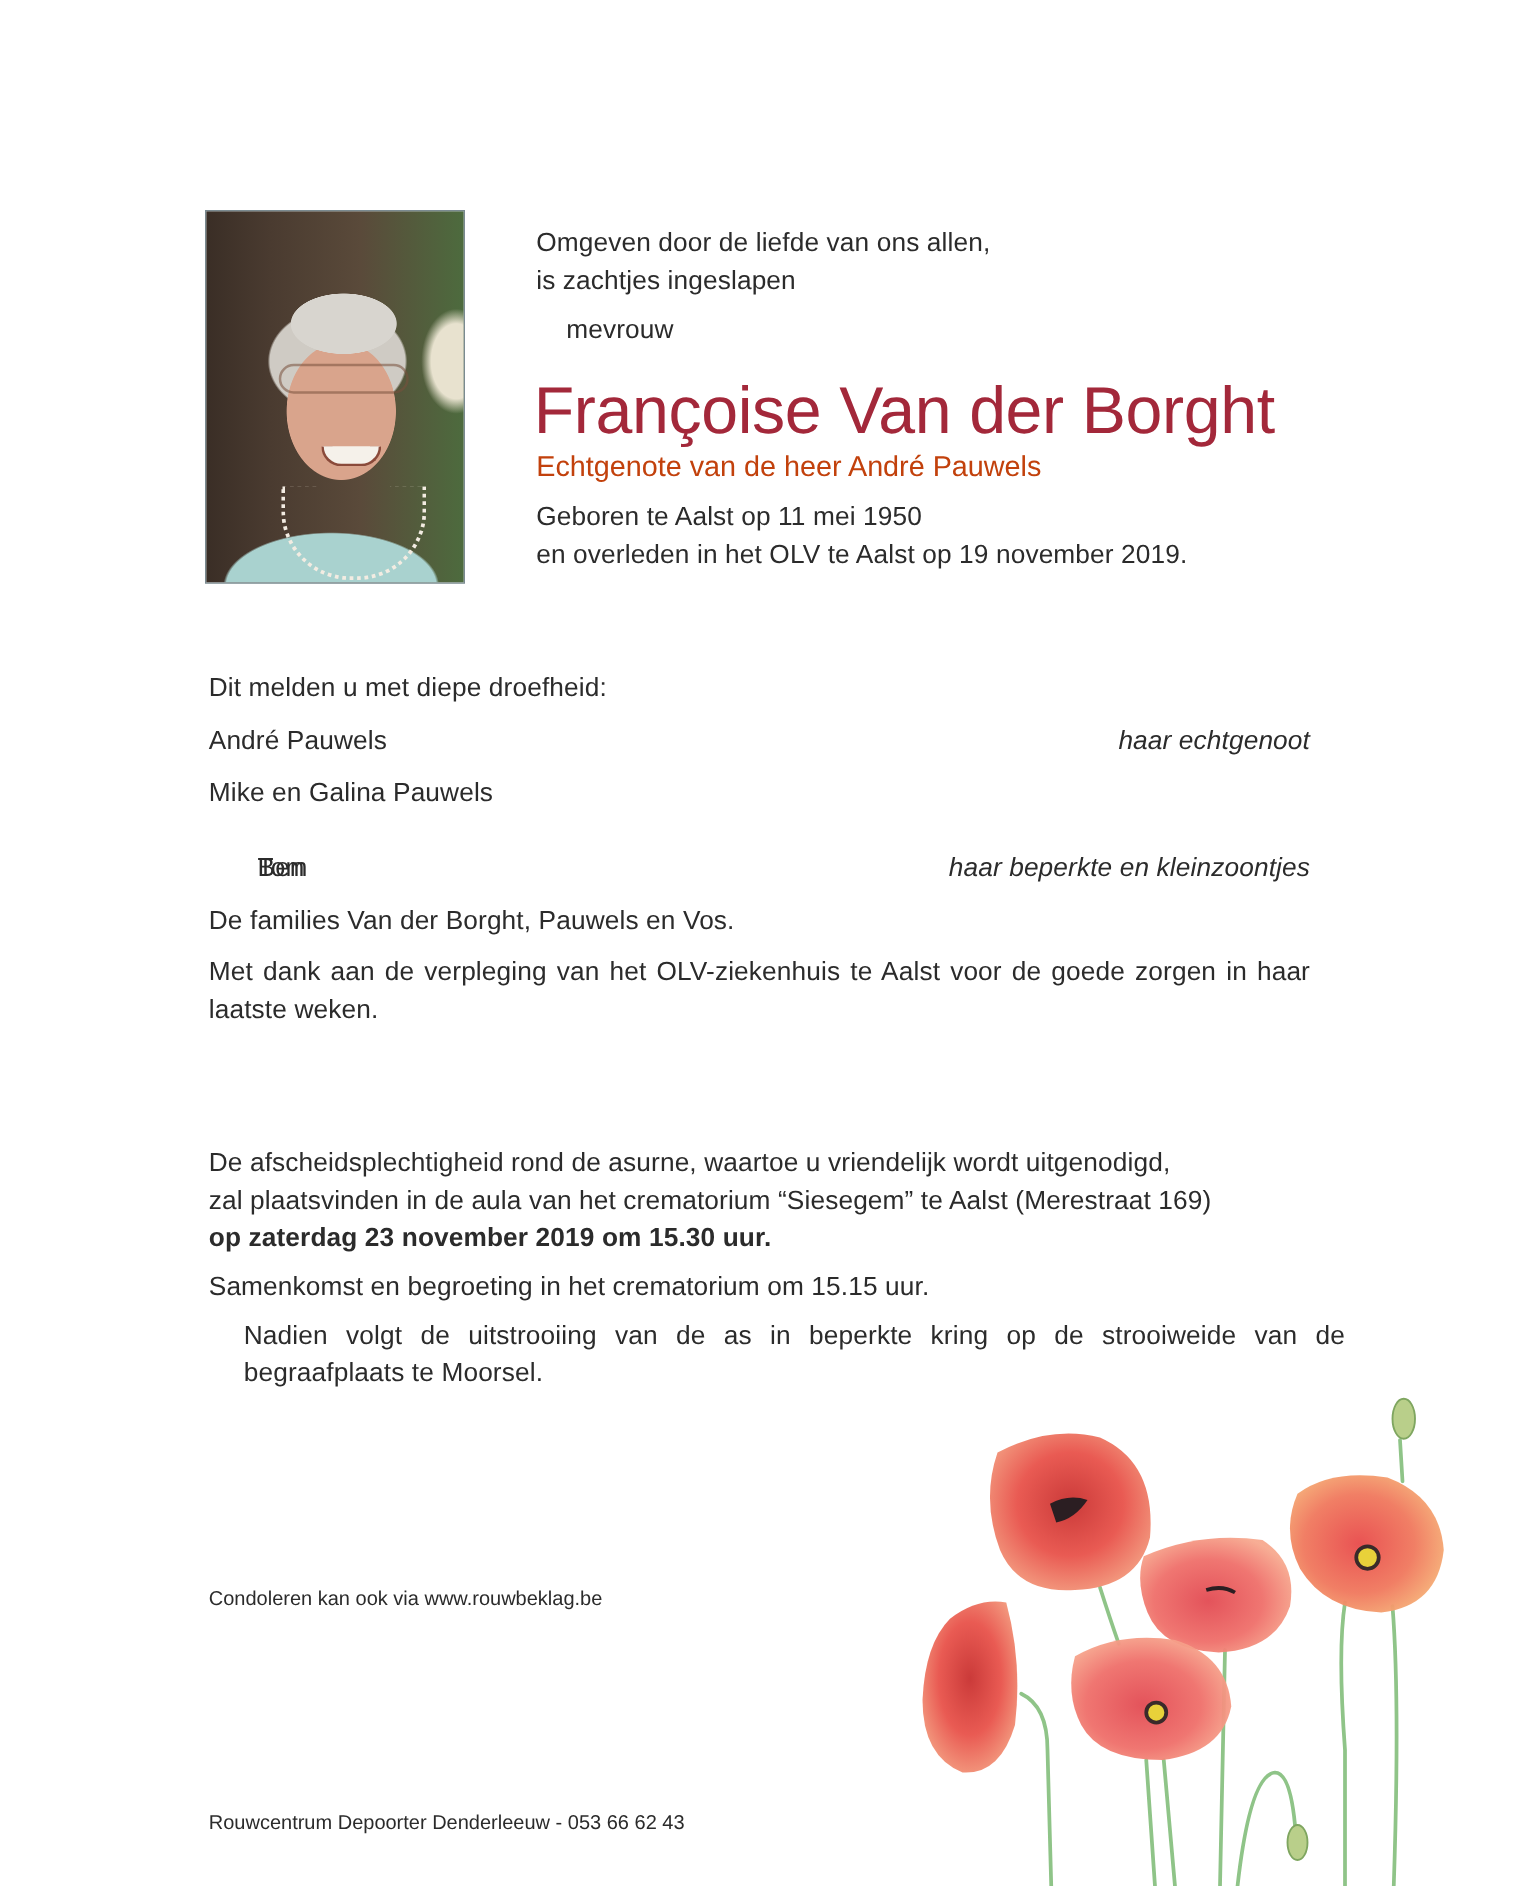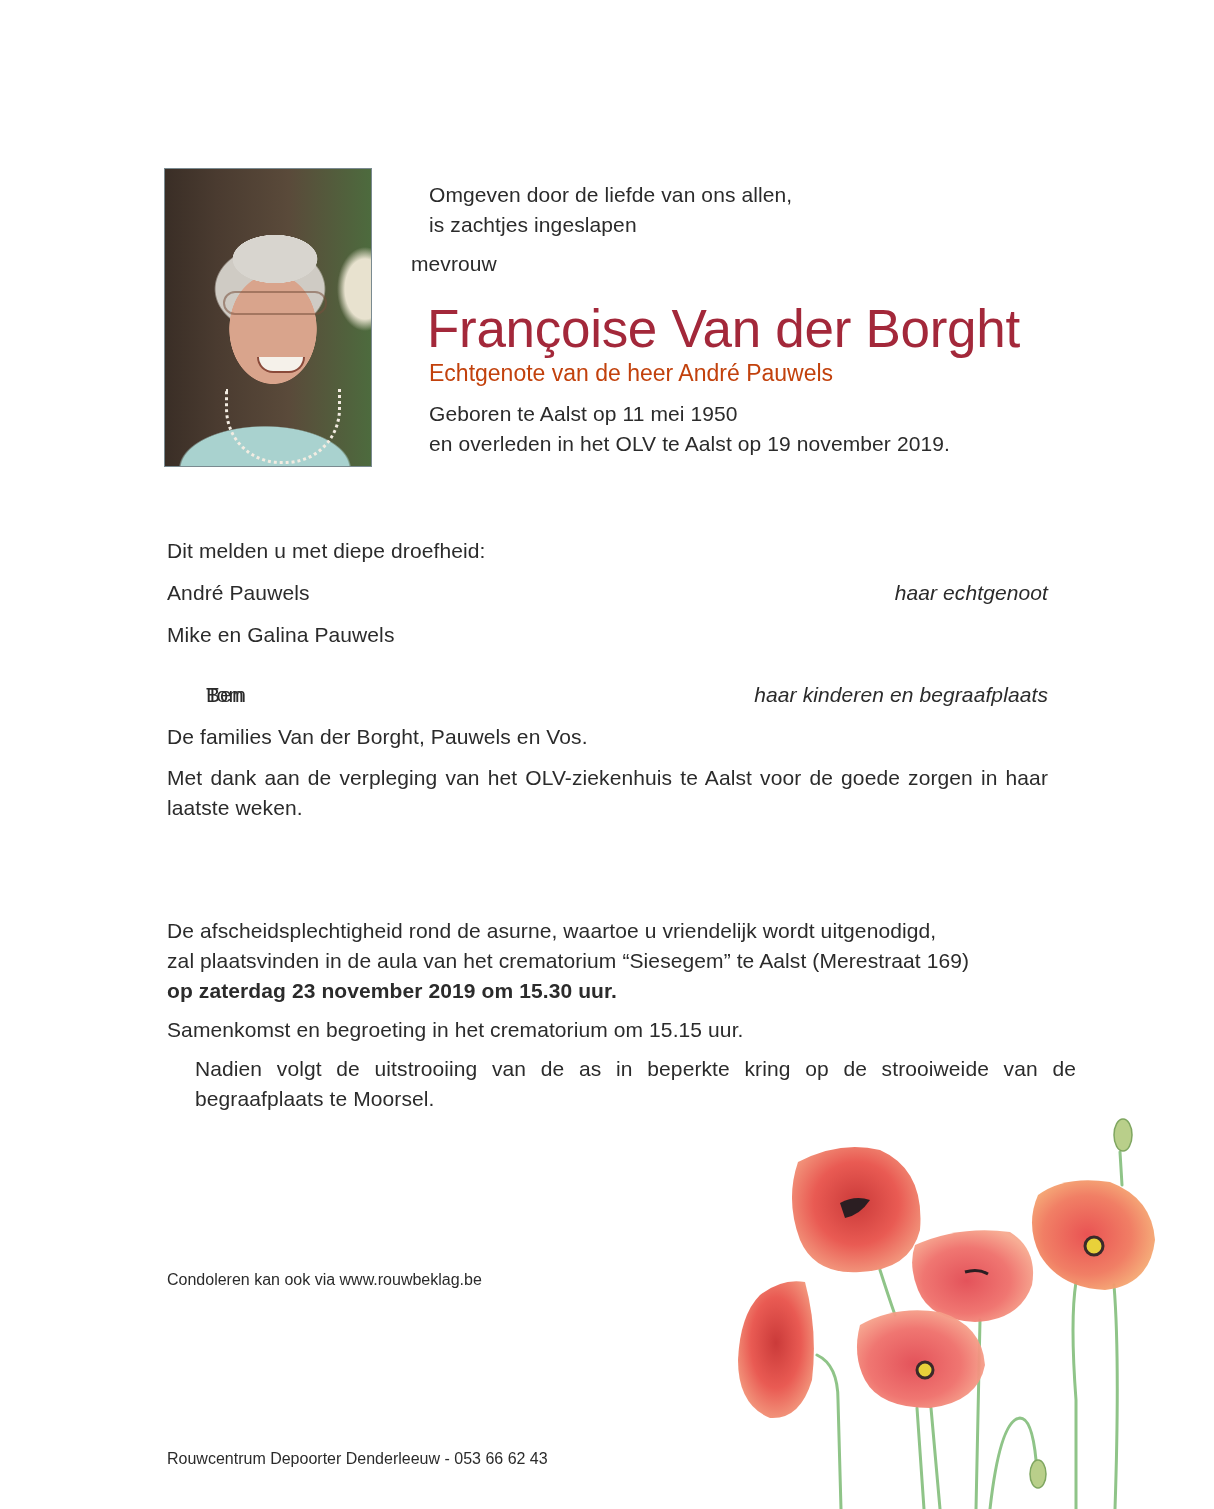--- a/index.html
+++ b/index.html
@@ -41,36 +41,36 @@
 <body>
 
 <div id="portrait" class="abs">
   <div class="glasses"></div>
   <div class="smile"></div>
   <div class="pearls"></div>
 </div>
 
 <div class="abs t" style="left:429px; top:180px;">Omgeven door de liefde van ons allen,</div>
 <div class="abs t" style="left:429px; top:210px;">is zachtjes ingeslapen</div>
-<div class="abs t" style="left:411px; top:249px;">mevrouw</div>
+<div class="abs t" style="left:453px; top:249px;">mevrouw</div>
 
 <div class="abs name" style="left:427px; top:299px;">Françoise Van der Borght</div>
 <div class="abs subtitle" style="left:429px; top:358px;">Echtgenote van de heer André Pauwels</div>
 <div class="abs t" style="left:429px; top:399px;">Geboren te Aalst op 11 mei 1950</div>
 <div class="abs t" style="left:429px; top:429px;">en overleden in het OLV te Aalst op 19 november 2019.</div>
 
 <div class="abs t" style="left:167px; top:536px;">Dit melden u met diepe droefheid:</div>
 
 <div class="abs t" style="left:167px; top:578px;">André Pauwels</div>
 <div class="abs t italic right" style="left:667px; width:381px; top:578px;">haar echtgenoot</div>
 
 <div class="abs t" style="left:167px; top:620px;">Mike en Galina Pauwels</div>
 <div class="abs t" style="left:206px; top:680px;text-align:right;">Tom</div>
 <div class="abs t" style="left:206px; top:680px;">Ben</div>
-<div class="abs t italic right" style="left:667px; width:381px; top:680px;">haar kinderen en begraafplaats</div>
+<div class="abs t italic right" style="left:667px; width:381px; top:680px;">haar beperkte en kleinzoontjes</div>
 
 <div class="abs t" style="left:167px; top:722px;">De families Van der Borght, Pauwels en Vos.</div>
 <div class="abs t justify" style="left:167px; top:763px;">Met dank aan de verpleging van het OLV-ziekenhuis te Aalst voor de goede zorgen in haar laatste weken.</div>
 
 <div class="abs t" style="left:167px; top:916px;">De afscheidsplechtigheid rond de asurne, waartoe u vriendelijk wordt uitgenodigd,</div>
 <div class="abs t" style="left:167px; top:946px;">zal plaatsvinden in de aula van het crematorium “Siesegem” te Aalst (Merestraat 169)</div>
 <div class="abs t bold" style="left:167px; top:976px;">op zaterdag 23 november 2019 om 15.30 uur.</div>
 <div class="abs t" style="left:167px; top:1015px;">Samenkomst en begroeting in het crematorium om 15.15 uur.</div>
 <div class="abs t justify" style="left:167px; top:1054px;margin-left:28px;">Nadien volgt de uitstrooiing van de as in beperkte kring op de strooiweide van de begraafplaats te Moorsel.</div>
 

